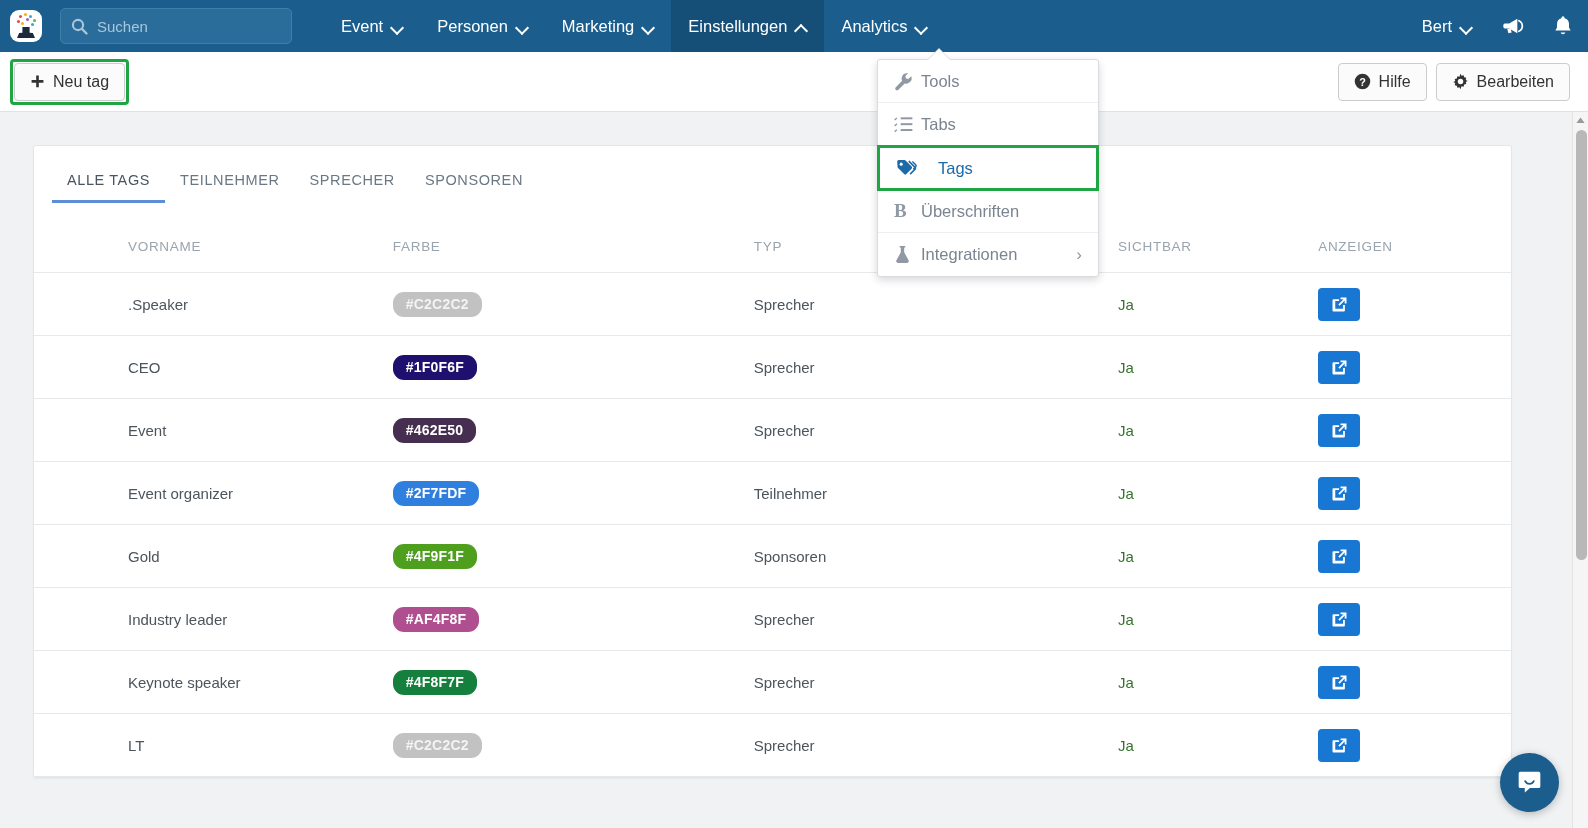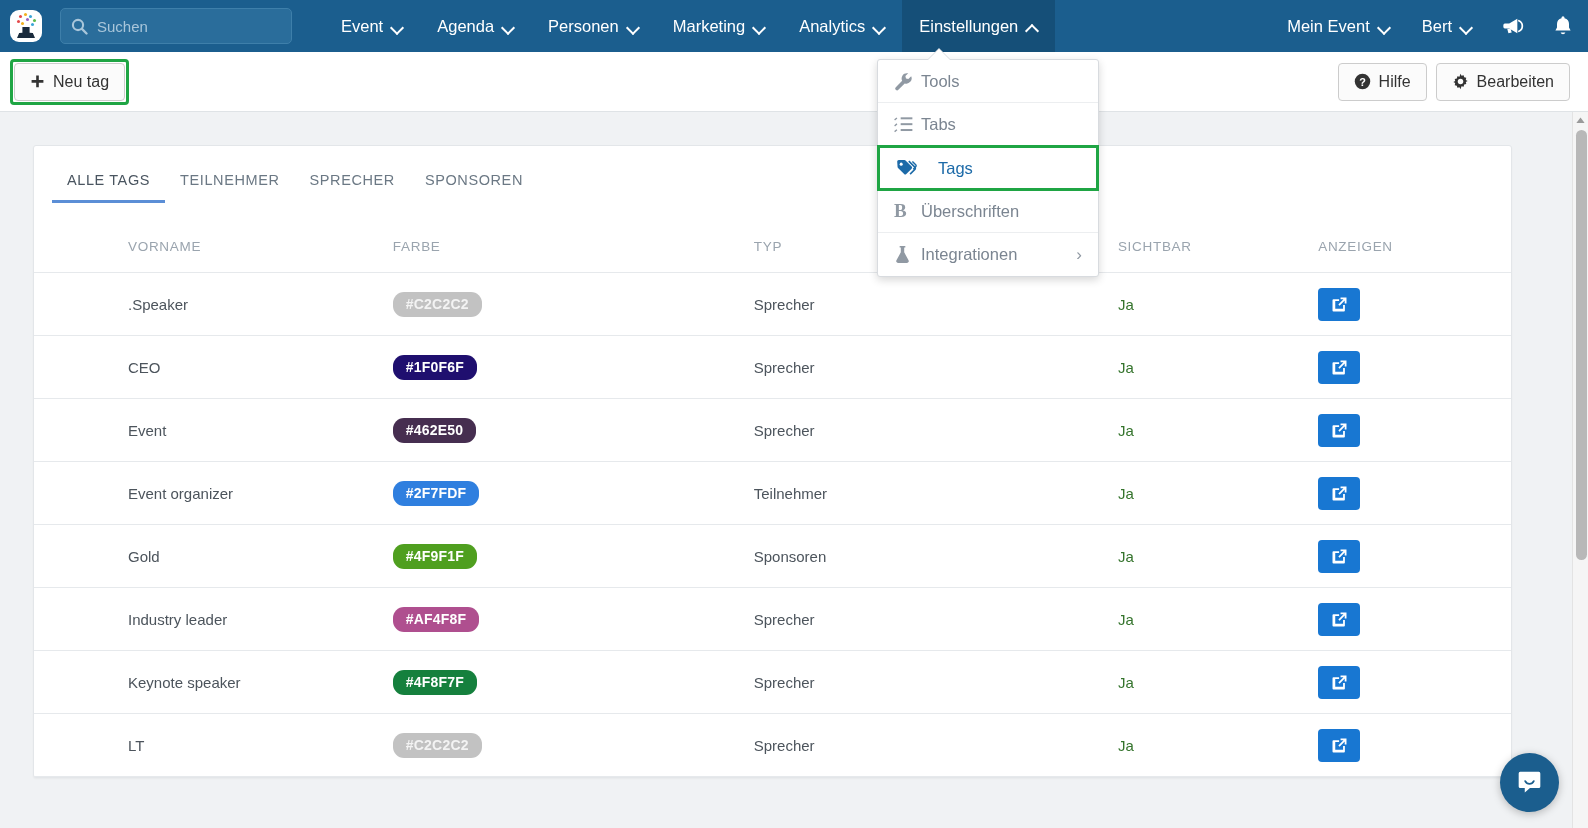--- a/index.html
+++ b/index.html
@@ -268,46 +268,38 @@
     </svg>
     <input type="text" placeholder="Suchen" style="">
   </div>
 
   <div class="nav-items">
     <div class="nav-item">
       <span>Event</span>
       <span class="chev"></span>
     </div>
     <div class="nav-item">
-      <span>Agenda</span>
-      <span class="chev"></span>
-    </div>
-    <div class="nav-item">
       <span>Personen</span>
       <span class="chev"></span>
     </div>
     <div class="nav-item">
       <span>Marketing</span>
       <span class="chev"></span>
     </div>
+    <div class="nav-item active">
+      <span>Einstellungen</span>
+      <span class="chev up"></span>
+    </div>
     <div class="nav-item">
       <span>Analytics</span>
       <span class="chev"></span>
     </div>
-    <div class="nav-item active">
-      <span>Einstellungen</span>
-      <span class="chev up"></span>
-    </div>
   </div>
 
   <div class="nav-right">
-    <div class="nav-item">
-      <span>Mein Event</span>
-      <span class="chev"></span>
-    </div>
     <div class="nav-item">
       <span>Bert</span>
       <span class="chev"></span>
     </div>
     <div class="icon-btn">
       <svg width="23" height="20" viewBox="0 0 24 20">
         <path d="M3 7.5h4.5L16 2.5v15L7.5 12.5H3a1.6 1.6 0 0 1-1.6-1.6V9.1A1.6 1.6 0 0 1 3 7.5z" fill="#ffffff"></path>
         <path d="M17.6 4.5c2.3 1 3.6 3 3.6 5.5s-1.3 4.5-3.6 5.5" fill="none" stroke="#ffffff" stroke-width="1.8" stroke-linecap="round"></path>
         <path d="M5.5 12.8l1.2 4.8 3.4-.9-1.1-3.9z" fill="#ffffff"></path>
       </svg>

